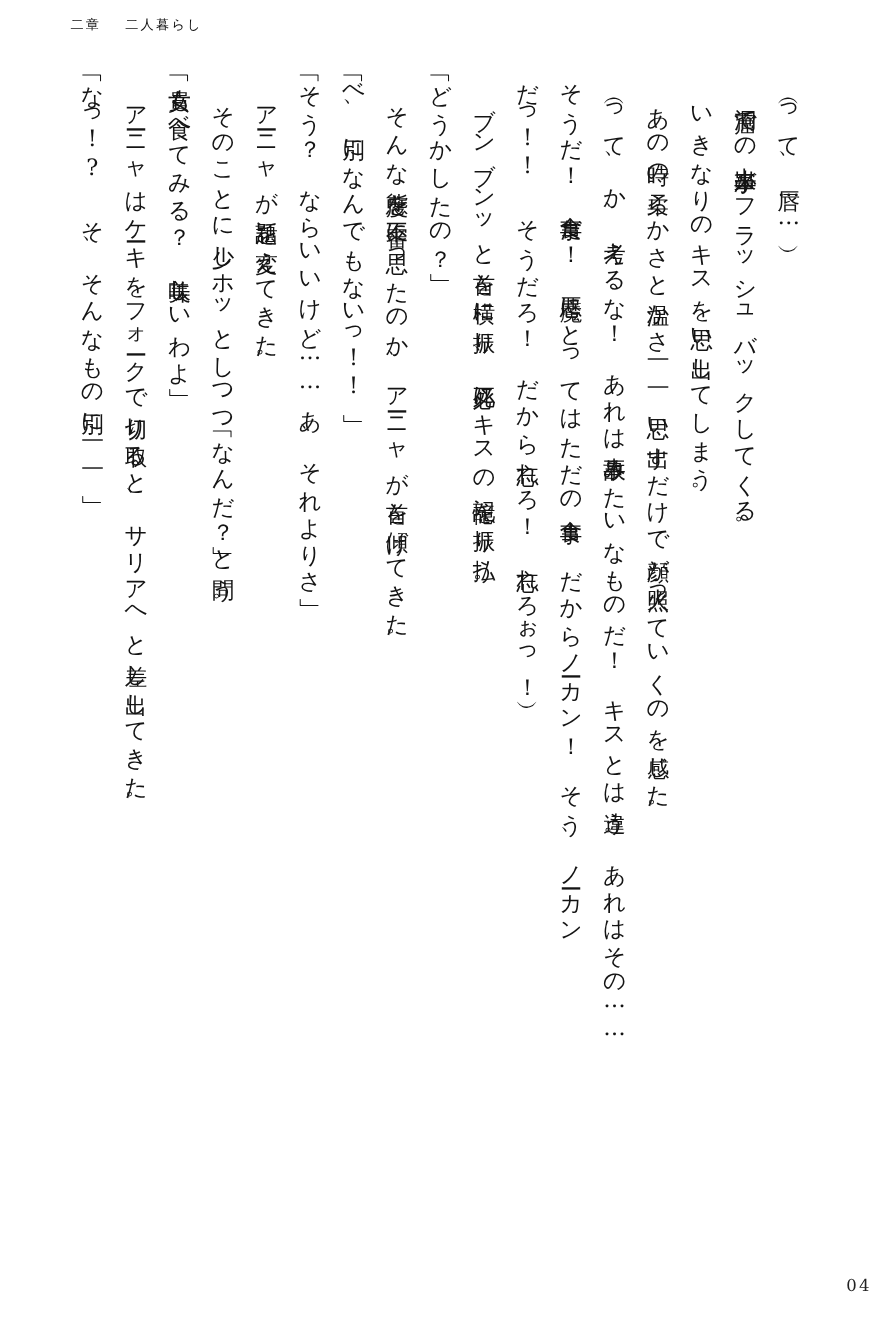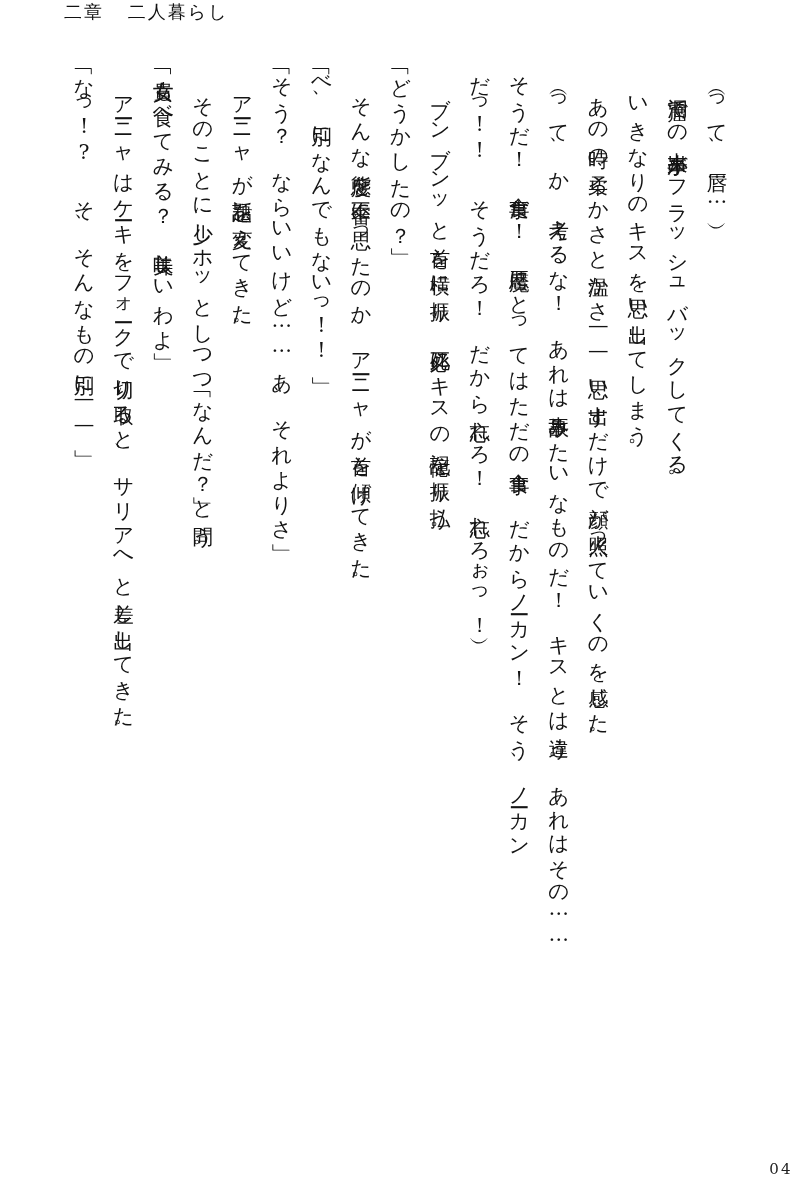--- a/index.html
+++ b/index.html
@@ -12,23 +12,23 @@
     height: 1200px;
     position: relative;
     font-family: "DejaVu Serif", "Liberation Serif", serif;
     color: #1a1a1a;
     overflow: hidden;
   }
 
   
   .page-header {
     position: absolute;
-    top: 0;
+    top: 14px;
     left: 64px;
-    font-size: 18px;
+    font-size: 12px;
     letter-spacing: 2px;
     white-space: nowrap;
     color: #111;
   }
   .page-header .chap-num { margin-right: 16px; }
 
   
   .body-area {
     position: absolute;
     top: 62px;

